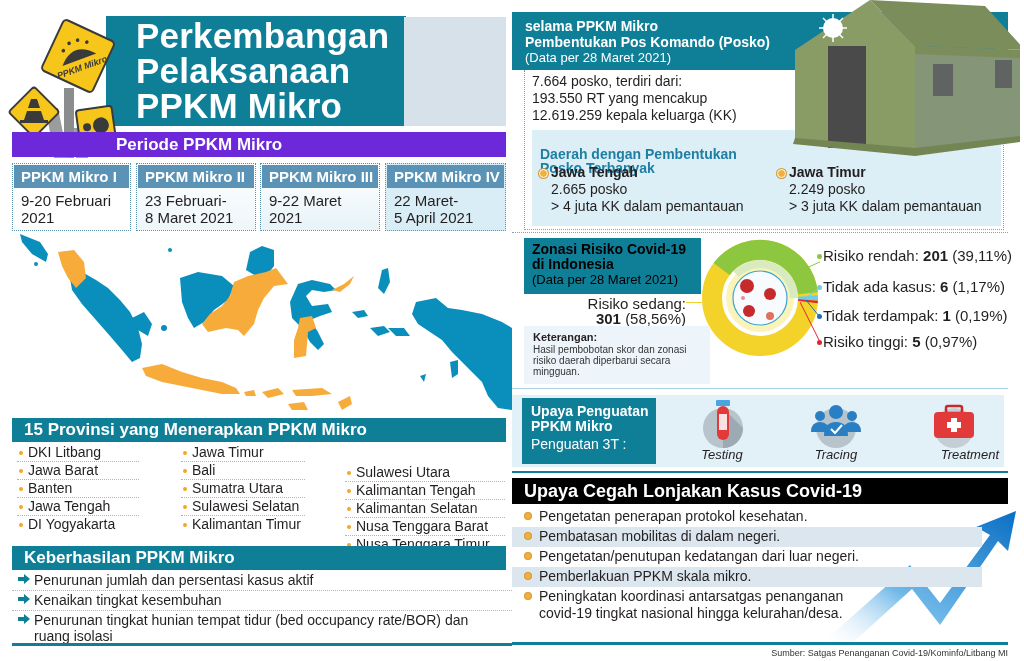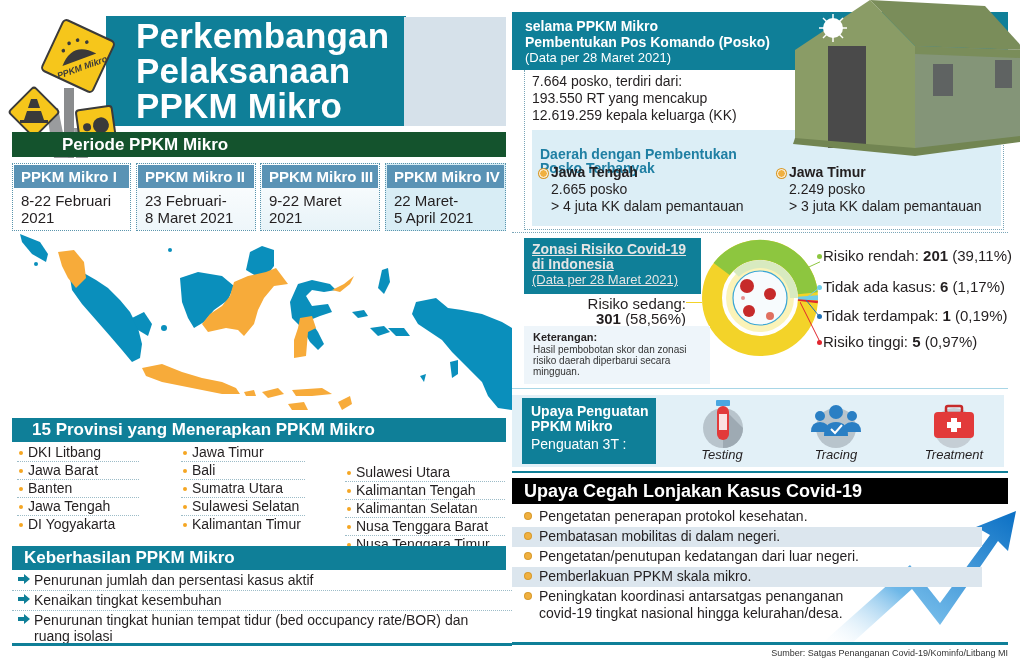--- a/index.html
+++ b/index.html
@@ -7,33 +7,33 @@
   body { font-family: "Liberation Sans", sans-serif; color: #231f20; position: relative; }
 
   .abs { position: absolute; }
 
   
   .title-block { left: 106px; top: 16px; width: 300px; height: 110px; background: #0f7f98; }
   .title-grey { left: 404px; top: 17px; width: 102px; height: 109px; background: #d6e1ea; }
   .title-text { left: 136px; top: 18px; color: #fff; font-weight: bold; font-size: 35px; line-height: 35px; letter-spacing: 0.2px; }
   .title-text div { white-space: nowrap; }
 
-  .periode-bar { left: 12px; top: 132px; width: 494px; height: 25px; background: #14532d; color: #fff; font-weight: bold; font-size: 17px; line-height: 25px; padding-left: 50px; }
+  .periode-bar { left: 12px; top: 132px; width: 494px; height: 25px; background: #6d28d9; color: #fff; font-weight: bold; font-size: 17px; line-height: 25px; padding-left: 104px; }
 
   .period-card { top: 163px; height: 68px; border: 1px dotted #5a95ad; background: #fff; }
   .period-card .ph { height: 23px; margin: 1px; background: #5a93b5; color: #fff; font-weight: bold; font-size: 15px; line-height: 23px; padding-left: 7px; white-space: nowrap; }
   .period-card .pd { font-size: 15px; line-height: 17px; padding: 3px 0 0 8px; color: #231f20; white-space: pre-line; }
   .pc1 { left: 12px; width: 119px; }
   .pc2 { left: 136px; width: 120px; background: linear-gradient(#fff, #eef6fa); }
   .pc3 { left: 260px; width: 120px; background: linear-gradient(#fff, #e7f3f8); }
   .pc4 { left: 385px; width: 121px; background: #d8edf5; }
 
   .map { left: 12px; top: 232px; width: 500px; height: 180px; }
 
-  .prov-bar { left: 12px; top: 418px; width: 494px; height: 24px; background: #0f7f98; color: #fff; font-weight: bold; font-size: 17px; line-height: 24px; padding-left: 20px; }
+  .prov-bar { left: 12px; top: 418px; width: 494px; height: 24px; background: #0f7f98; color: #fff; font-weight: bold; font-size: 17px; line-height: 24px; padding-left: 12px; }
   .prov-col { top: 444px; width: 125px; }
   .prov-col .pi { height: 18px; font-size: 14px; line-height: 17px; border-bottom: 1px dotted #9cbcc8; white-space: nowrap; position: relative; padding-left: 11px; }
   .prov-col .pi::before { content: ""; position: absolute; left: 2px; top: 7px; width: 4px; height: 4px; border-radius: 50%; background: #f5a623; }
   .pcol1 { left: 17px; width: 122px; }
   .pcol2 { left: 181px; width: 124px; }
   .pcol3 { left: 345px; width: 160px; margin-top: 20px; }
 
   .kb-bar { left: 12px; top: 546px; width: 494px; height: 24px; background: #0f7f98; color: #fff; font-weight: bold; font-size: 17px; line-height: 24px; padding-left: 12px; }
   .kb-list { left: 12px; top: 571px; width: 500px; }
   .kb-item { font-size: 14px; line-height: 16px; padding: 1px 0 2px 22px; border-bottom: 1px dotted #9cbcc8; position: relative; }
@@ -52,21 +52,21 @@
   .region { top: 164px; font-size: 14px; line-height: 17px; }
   .region .rn { font-weight: bold; position: relative; padding-left: 14px; }
   .region .rn::before { content: ""; position: absolute; left: 2px; top: 5px; width: 7px; height: 7px; border-radius: 50%; background: #f0b040; border: 1px solid #fff; box-shadow: 0 0 0 1px #d89a2a; }
   .region .rl { padding-left: 14px; }
   .reg1 { left: 537px; }
   .reg2 { left: 775px; }
 
   .tent { left: 785px; top: 0px; width: 235px; height: 160px; }
 
   .zonasi-outer { left: 512px; top: 232px; width: 496px; height: 156px; border-top: 1px dotted #7aa6b8; }
-  .zonasi-head { left: 524px; top: 238px; width: 177px; height: 56px; background: #0f7f98; color: #e5e5e5; padding: 4px 0 0 8px; text-decoration: underline; }
+  .zonasi-head { left: 524px; top: 238px; width: 177px; height: 56px; background: #0f7f98; color: #000000; padding: 4px 0 0 8px; }
   .zonasi-head .t { font-weight: bold; font-size: 14px; line-height: 15px; }
   .zonasi-head .s { font-size: 13px; line-height: 16px; }
   .sedang-label { left: 560px; top: 296px; width: 126px; text-align: right; font-size: 15px; line-height: 15px; }
   .sedang-dot { left: 686px; top: 302px; width: 16px; height: 1px; background: #f3d329; }
   .keterangan { left: 524px; top: 326px; width: 186px; height: 58px; background: #eef5fa; padding: 5px 0 0 9px; }
   .keterangan .t { font-weight: bold; font-size: 11px; line-height: 13px; }
   .keterangan .b { font-size: 10px; line-height: 11px; color: #333; }
   .donut { left: 700px; top: 238px; width: 120px; height: 120px; }
   .legend-item { left: 823px; font-size: 15px; line-height: 16px; white-space: nowrap; }
   .legend-item b { font-weight: bold; }
@@ -124,21 +124,21 @@
     <rect x="-18" y="-18" width="36" height="36" rx="3" fill="#f6c61b" stroke="#3a3a3a" stroke-width="2"></rect>
     <circle cx="5" cy="0" r="8" fill="#3a3a3a"></circle>
     <circle cx="-9" cy="0" r="4" fill="#3a3a3a"></circle>
   </g>
 </svg>
 
 <div class="abs periode-bar">Periode PPKM Mikro</div>
 
 <div class="abs period-card pc1">
   <div class="ph">PPKM Mikro I</div>
-  <div class="pd">8-22 Februari
+  <div class="pd">9-20 Februari
 2021</div>
 </div>
 <div class="abs period-card pc2">
   <div class="ph">PPKM Mikro II</div>
   <div class="pd">23 Februari-
 8 Maret 2021</div>
 </div>
 <div class="abs period-card pc3">
   <div class="ph">PPKM Mikro III</div>
   <div class="pd">9-22 Maret 2021</div>
@@ -381,21 +381,21 @@
 </svg>
 <div class="abs t3-label" style="left:791px;">Tracing</div>
 
 <svg class="abs t3-icon" style="left:926px;" viewBox="0 0 56 48">
   <circle cx="28" cy="28" r="20" fill="#c5ced5"></circle>
   <rect x="20" y="6" width="16" height="7" rx="2" fill="none" stroke="#c62a2a" stroke-width="2.5"></rect>
   <rect x="8" y="12" width="40" height="26" rx="4" fill="#e23a3a"></rect>
   <rect x="25" y="18" width="6" height="14" fill="#fff"></rect>
   <rect x="21" y="22" width="14" height="6" fill="#fff"></rect>
 </svg>
-<div class="abs t3-label" style="left:909px;">Treatment</div>
+<div class="abs t3-label" style="left:909px;text-align:right;">Treatment</div>
 
 <div class="abs upaya-bottom"></div>
 
 <div class="abs cegah-bar">Upaya Cegah Lonjakan Kasus Covid-19</div>
 
 <svg class="abs arrow-graphic" viewBox="0 0 230 140">
   <defs>
     <linearGradient id="ag" x1="0" y1="1" x2="1" y2="0">
       <stop offset="0" stop-color="#ffffff" stop-opacity="0"></stop>
       <stop offset="0.4" stop-color="#6fb8e8"></stop>

